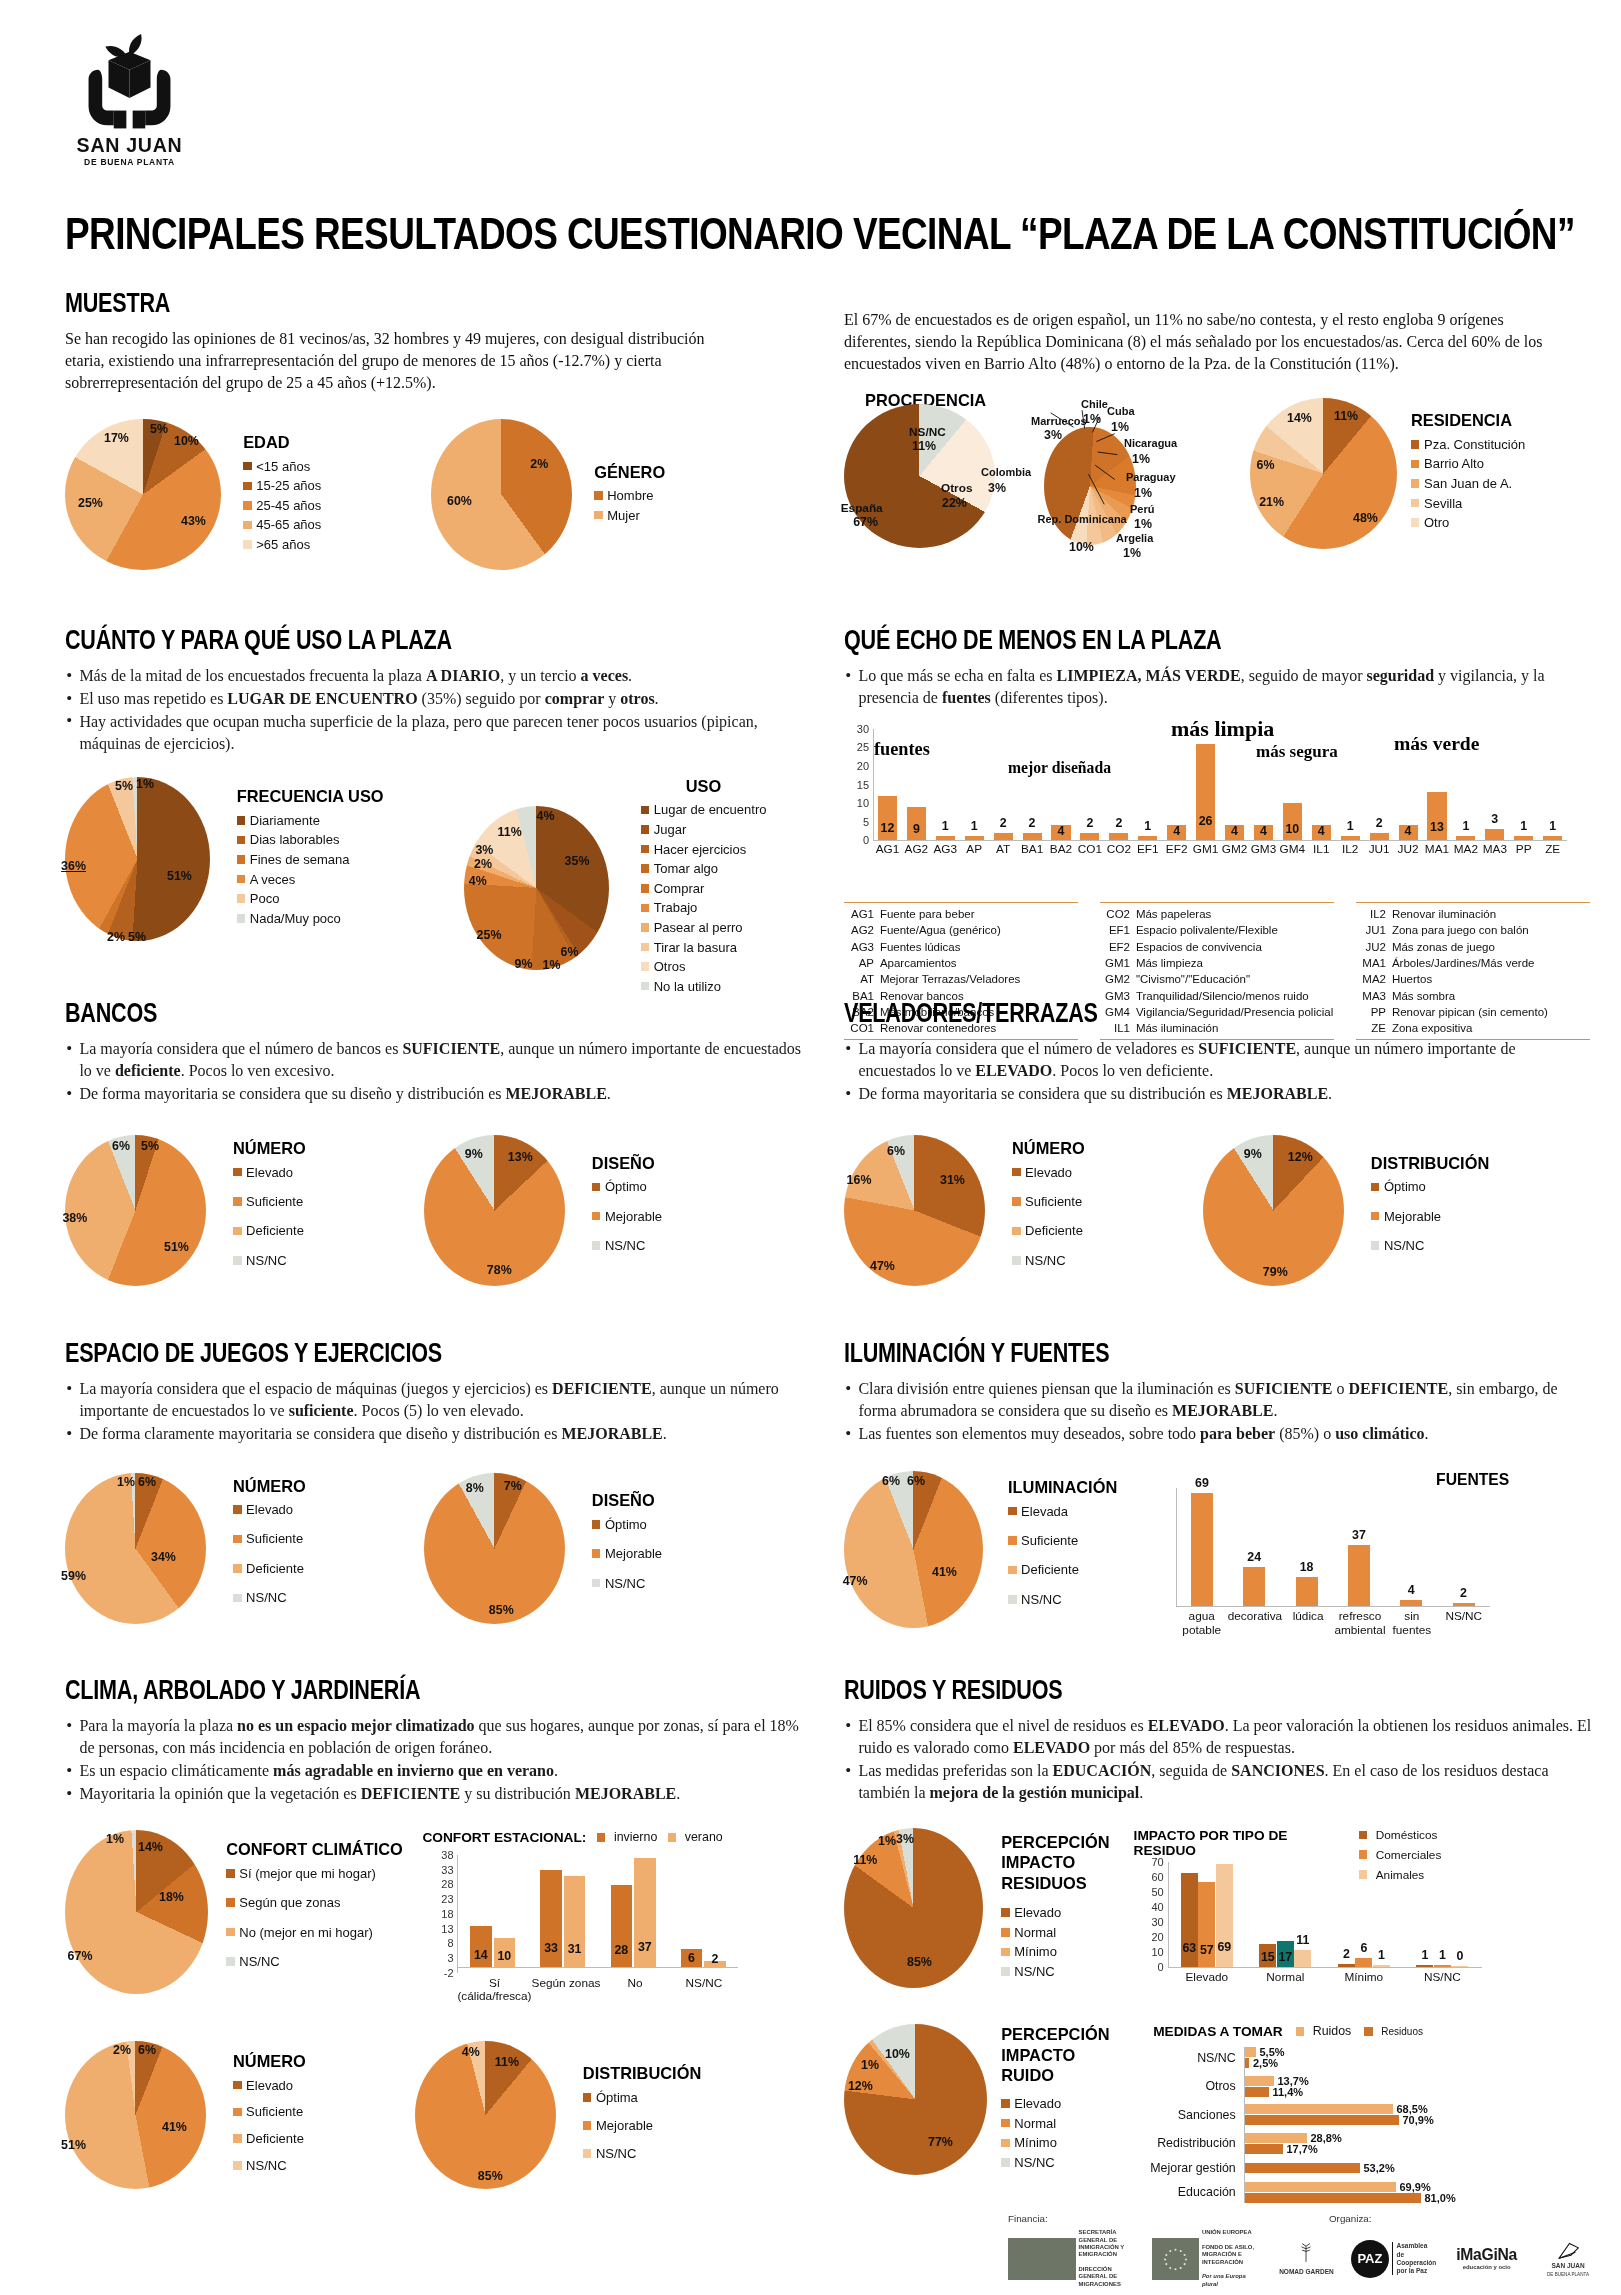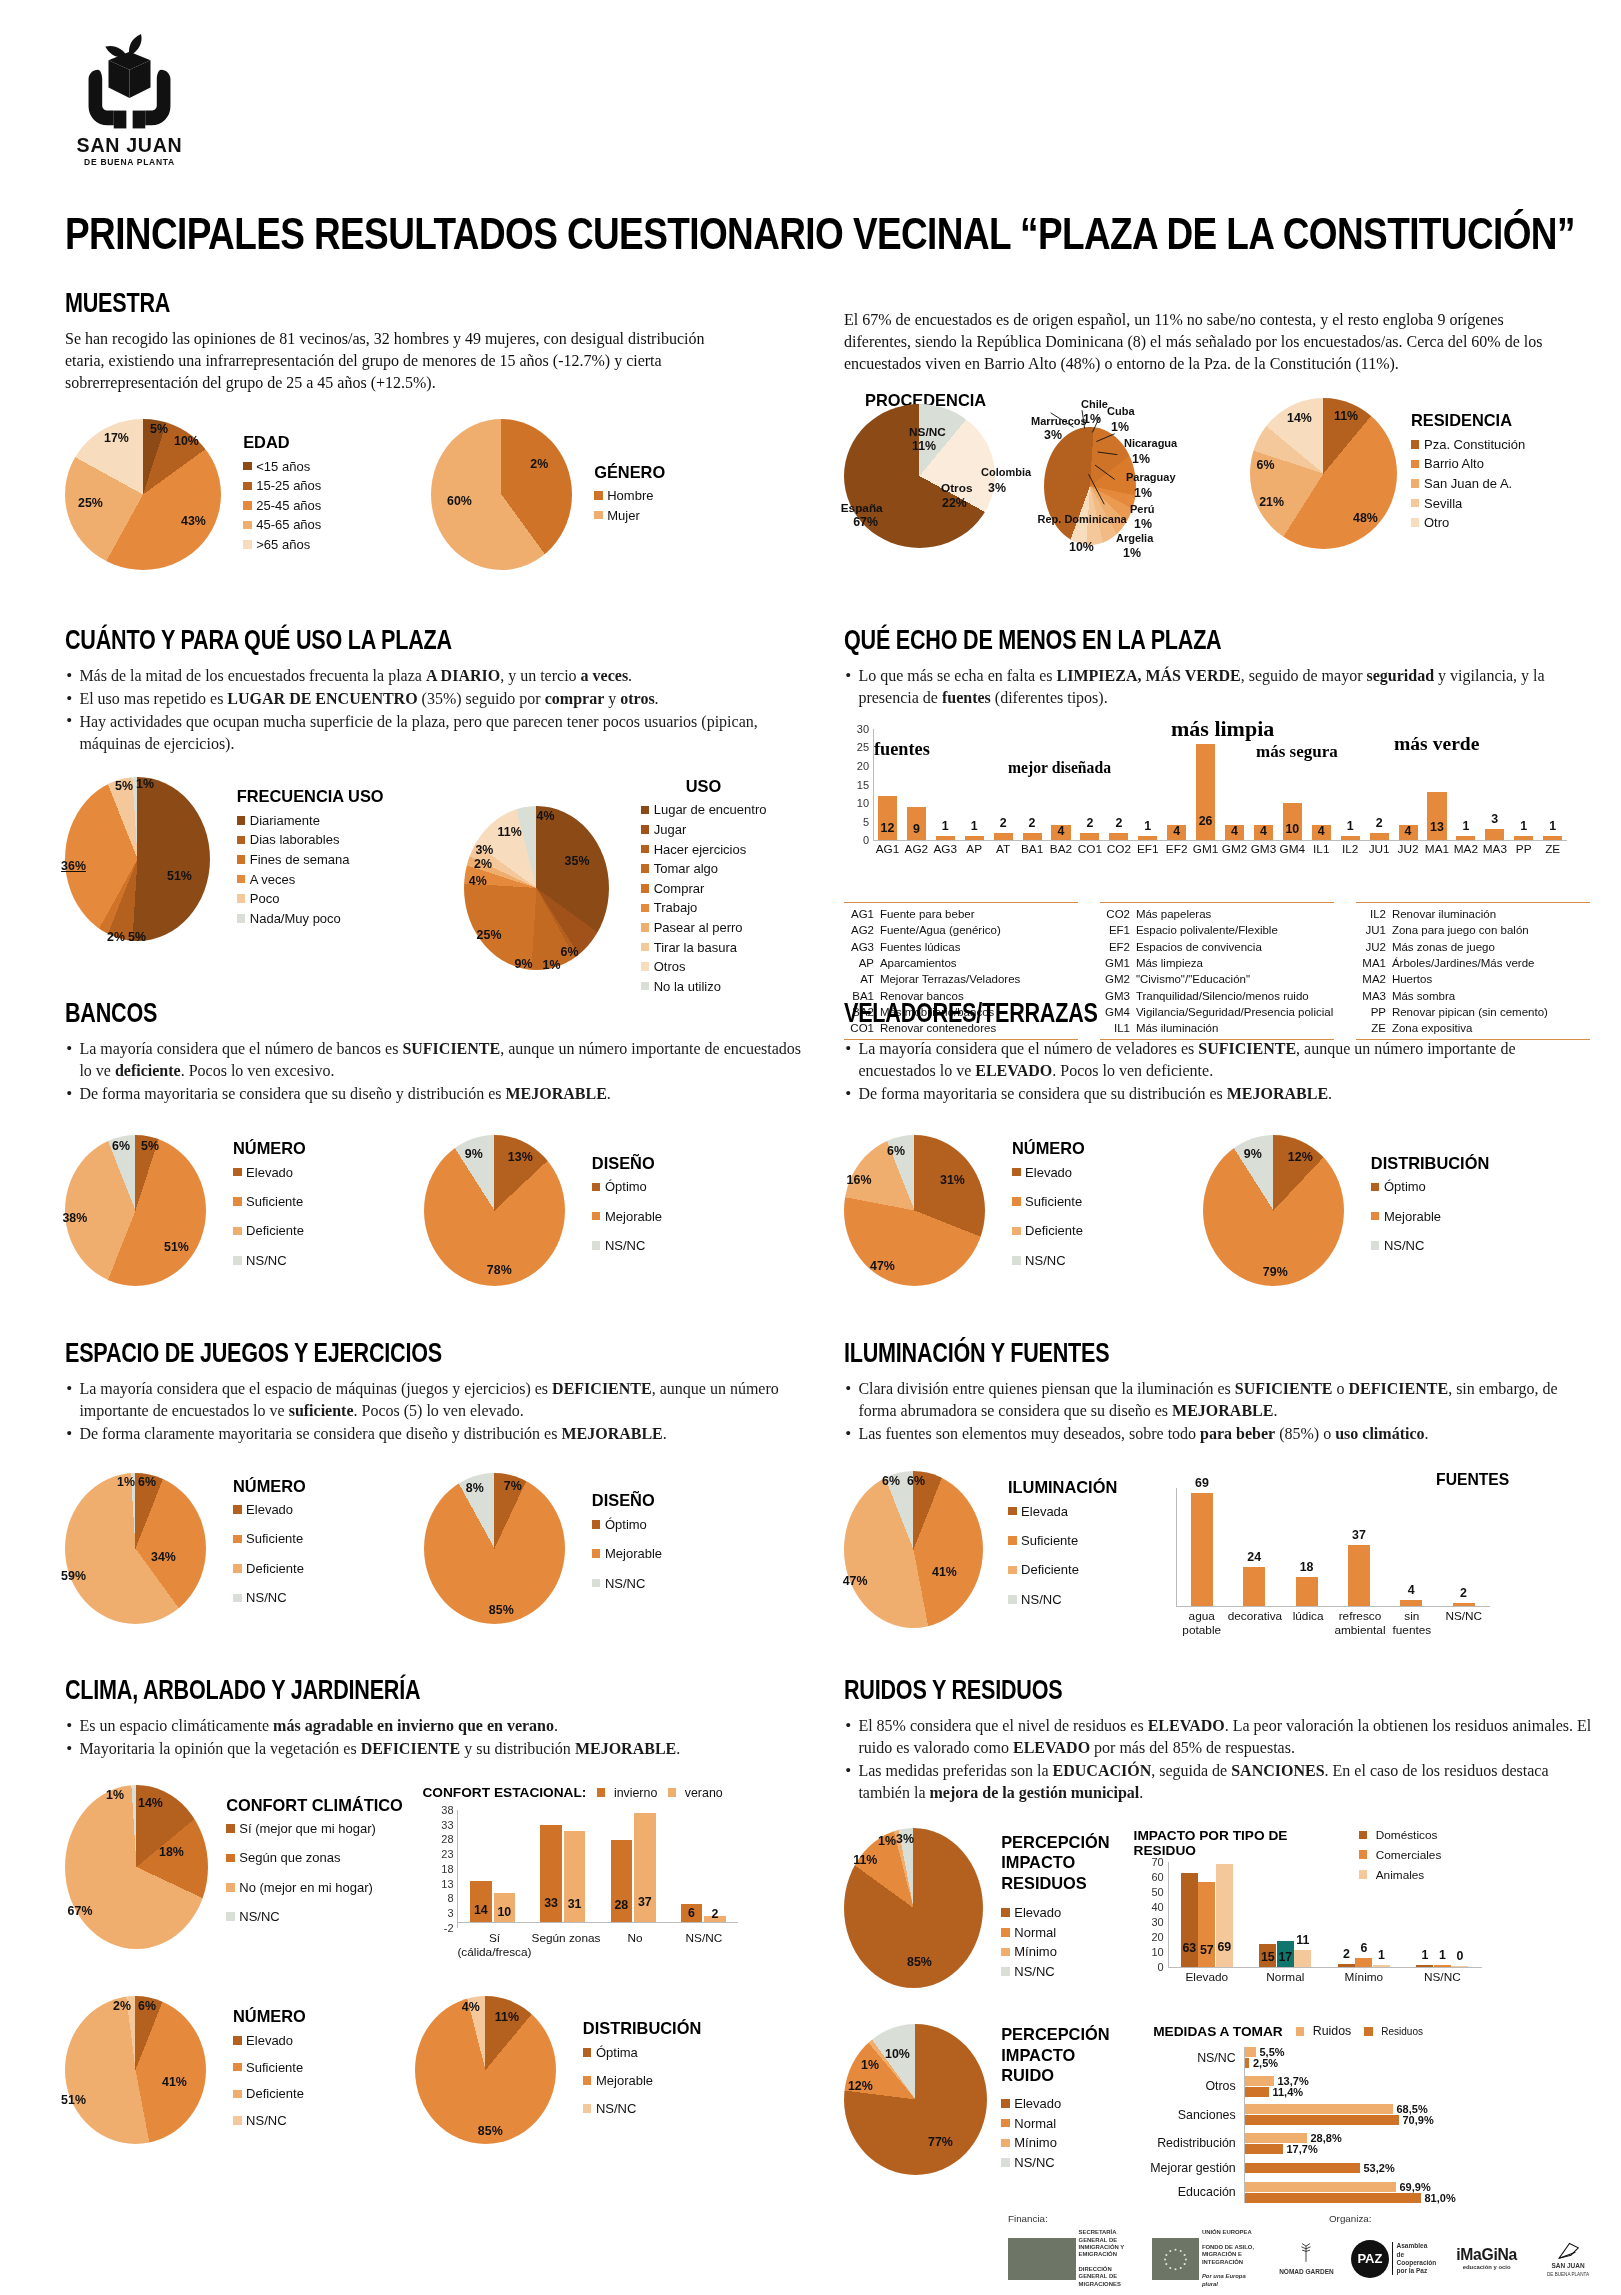--- a/index.html
+++ b/index.html
@@ -1006,20 +1006,21 @@
             <div class="xlab">sin<br>fuentes</div>
             <div class="xlab">NS/NC</div>
           </div>
       </div>
     </div>
   </div>
 
   <div class="section" style="left:65px; top:1675px; width:772px;">
     <div class="sec-title">CLIMA, ARBOLADO Y JARDINERÍA</div>
     <ul class="bullets" style="width:739px;">
+        <li>Para la mayoría la plaza <b>no es un espacio mejor climatizado</b> que sus hogares, aunque por zonas, sí para el 18% de personas, con más incidencia en población de origen foráneo.</li>
         <li>Es un espacio climáticamente <b>más agradable en invierno que en verano</b>.</li>
         <li>Mayoritaria la opinión que la vegetación es <b>DEFICIENTE</b> y su distribución <b>MEJORABLE</b>.</li>
       </ul>
 
     <div class="chart-row" style="margin-top:25px;">
       <div class="pie-unit">
         <div class="pie-wrap" style="width:152px;height:164px;">
           <div class="pie" id="pie-cc" style="width: 143px; height: 164px; background: conic-gradient(rgb(180, 96, 30) 0deg, rgb(180, 96, 30) 50.4deg, rgb(206, 115, 39) 50.4deg, rgb(206, 115, 39) 115.2deg, rgb(239, 173, 110) 115.2deg, rgb(239, 173, 110) 356.4deg, rgb(217, 222, 214) 356.4deg, rgb(217, 222, 214) 360deg); border-radius: 50%;"></div>
           <div class="pielabel" style="left:73px;top:10.5px;">14%</div>
           <div class="pielabel" style="left:94px;top:60px;">18%</div>

